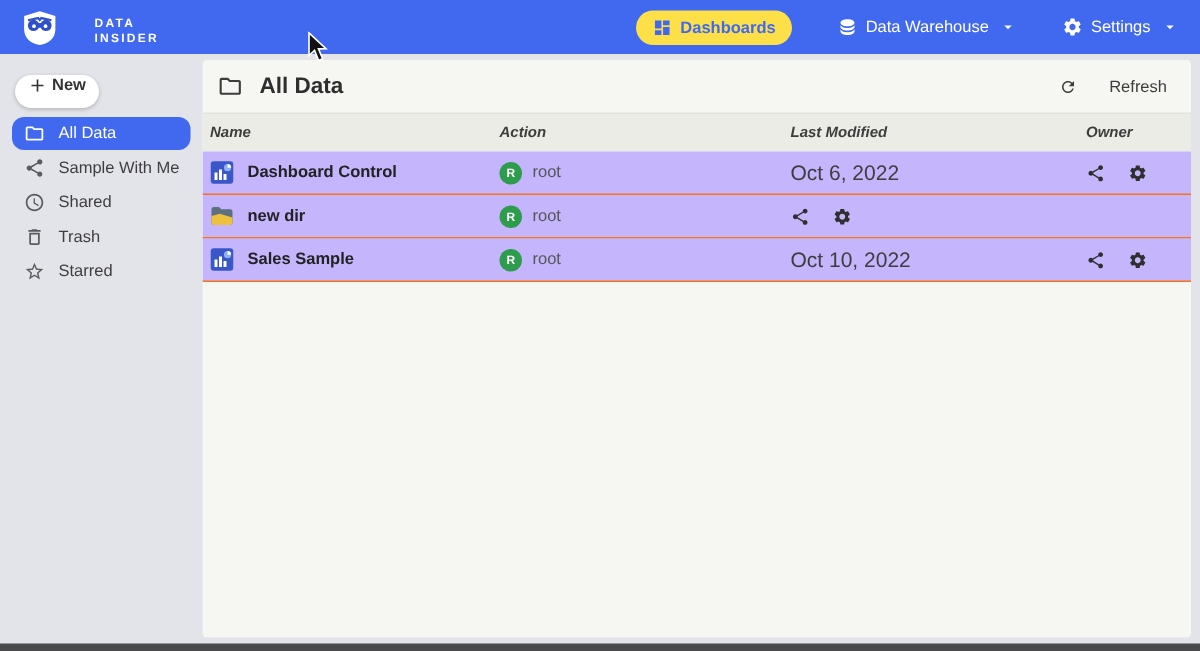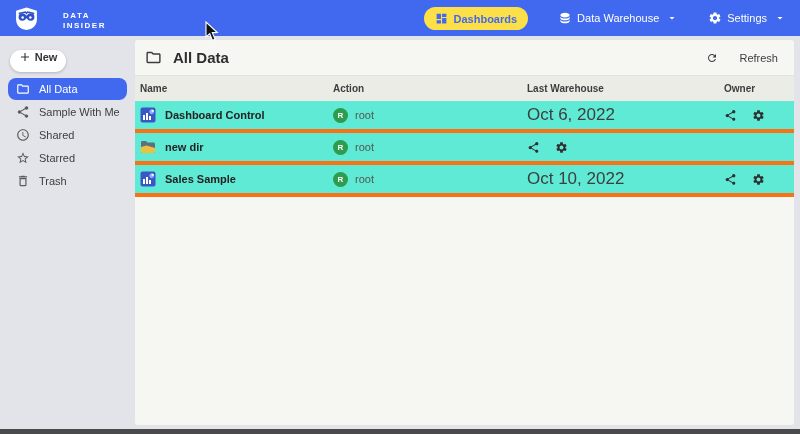--- a/index.html
+++ b/index.html
@@ -63,35 +63,35 @@
     border-bottom:1px solid #E2E2DE;
   }
   .card-title { font-size:15px; font-weight:bold; color:#2e2e2e; margin-left:11px; }
   .refresh-btn {
     margin-left:auto; display:flex; align-items:center; gap:21px;
     background:none; border:none; font-family:inherit; cursor:pointer;
     font-size:11px; color:#3d3d3d;
   }
   .thead {
     height:25px; background:var(--table-header-bg,#ECECE7);
-    font-size:10px; font-weight:bold; color:#3d3d3d;
+    font-size:10px; font-weight:bold; color:#3d3d3d;font-style:italic;
   }
   .trow {
     display:grid; grid-template-columns:193px 194px 197px 1fr;
     align-items:center; padding-left:5px;
   }
-  .tbody .trow { height:28px; background:#5eead4; border-bottom:4px solid #f97316; }
+  .tbody .trow { height:28px; background:#c4b5fd; border-bottom:1px solid #f97316; }
   .cell-name { display:flex; align-items:center; gap:9px; font-size:11px; font-weight:bold; color:#222; }
   .cell-owner { display:flex; align-items:center; gap:7px; font-size:11px; color:#555; }
   .avatar {
     width:15px; height:15px; border-radius:50%;
     background:var(--avatar-green,#2D9C4C); color:#fff;
     font-size:8px; font-weight:bold; display:flex; align-items:center; justify-content:center;
   }
-  .cell-date { font-size:17px; color:#3e3e3e; }
+  .cell-date { font-size:14px; color:#3e3e3e; }
   .cell-action { display:flex; align-items:center; gap:15px; }
   .act-ic { width:13px; height:13px; color:#2f2f2f; cursor:pointer; }
 
   .bottombar {
     position:absolute; left:0; right:0; bottom:0; height:5px;
     background:var(--bottom-bar,#4A4A4C);
   }
   .cursor { position:absolute; left:205px; top:21px; pointer-events:none; z-index:50; }
 </style>
 </head>
@@ -187,32 +187,32 @@
       <span class="ic">
         <svg width="14" height="14" viewBox="0 0 24 24" fill="currentColor">
             <path d="M11.99 2C6.47 2 2 6.48 2 12s4.47 10 9.99 10C17.52 22 22 17.52 22 12S17.52 2 11.99 2zM12 20c-4.42 0-8-3.58-8-8s3.58-8 8-8 8 3.58 8 8-3.58 8-8 8zm.5-13H11v6l5.25 3.15.75-1.23-4.5-2.67z"></path>
           </svg>
       </span>
       <span>Shared</span>
     </div>
     <div class="side-item">
       <span class="ic">
         <svg width="14" height="14" viewBox="0 0 24 24" fill="currentColor">
+            <path d="M16 9v10H8V9h8m-1.5-6h-5l-1 1H5v2h14V4h-3.5l-1-1zM18 7H6v12c0 1.1.9 2 2 2h8c1.1 0 2-.9 2-2V7z"></path>
+          </svg>
+      </span>
+      <span>Trash</span>
+    </div>
+    <div class="side-item">
+      <span class="ic">
+        <svg width="14" height="14" viewBox="0 0 24 24" fill="currentColor">
             <path d="M22 9.24l-7.19-.62L12 2 9.19 8.63 2 9.24l5.46 4.73L5.82 21 12 17.27 18.18 21l-1.63-7.03L22 9.24zM12 15.4l-3.76 2.27 1-4.28-3.32-2.88 4.38-.38L12 6.1l1.71 4.04 4.38.38-3.32 2.88 1 4.28L12 15.4z"></path>
           </svg>
       </span>
       <span>Starred</span>
-    </div>
-    <div class="side-item">
-      <span class="ic">
-        <svg width="14" height="14" viewBox="0 0 24 24" fill="currentColor">
-            <path d="M16 9v10H8V9h8m-1.5-6h-5l-1 1H5v2h14V4h-3.5l-1-1zM18 7H6v12c0 1.1.9 2 2 2h8c1.1 0 2-.9 2-2V7z"></path>
-          </svg>
-      </span>
-      <span>Trash</span>
     </div>
   </div>
 </div>
 
 <div class="card">
   <div class="card-head">
     <span>
       <svg width="17" height="17" viewBox="0 0 24 24" fill="#3c3c3c">
           <path d="M10 4H4c-1.1 0-1.99.9-1.99 2L2 18c0 1.1.9 2 2 2h16c1.1 0 2-.9 2-2V8c0-1.1-.9-2-2-2h-8l-2-2zm10 14H4V6h5.17l2 2H20v10z"></path>
         </svg>
@@ -224,21 +224,21 @@
             <path d="M17.65 6.35C16.2 4.9 14.21 4 12 4c-4.42 0-7.99 3.58-7.99 8s3.57 8 7.99 8c3.73 0 6.84-2.55 7.73-6h-2.08c-.82 2.33-3.04 4-5.65 4-3.31 0-6-2.69-6-6s2.69-6 6-6c1.66 0 3.14.69 4.22 1.78L13 11h7V4l-2.35 2.35z"></path>
           </svg>
       </span>
       <span>Refresh</span>
     </button>
   </div>
 
   <div class="trow thead">
     <span>Name</span>
     <span>Action</span>
-    <span>Last Warehouse</span>
+    <span>Last Modified</span>
     <span>Owner</span>
   </div>
 
   <div class="tbody">
   <div class="trow">
     <span class="cell-name">
       <span style="display: block;">
         <svg width="16" height="16" viewBox="0 0 16 16">
           <rect x="0.5" y="0.5" width="15" height="15" rx="2" fill="#3A57C8"></rect>
           <rect x="3" y="8" width="2" height="5" fill="#fff"></rect>

